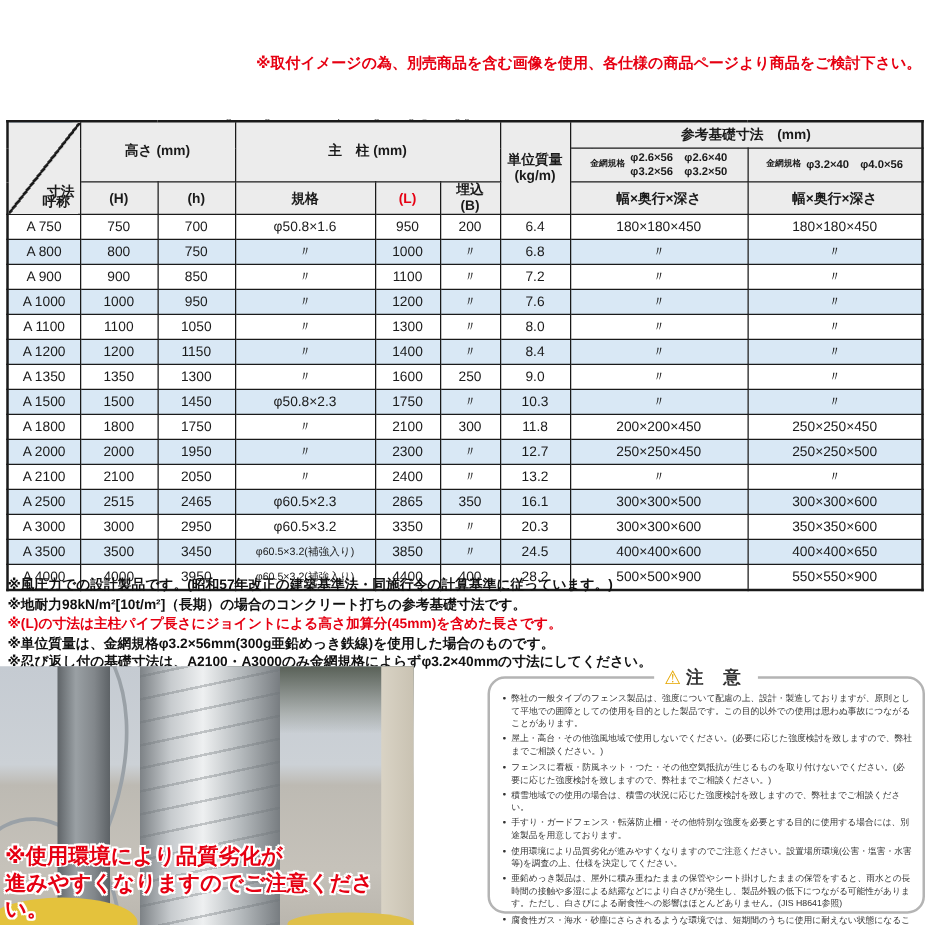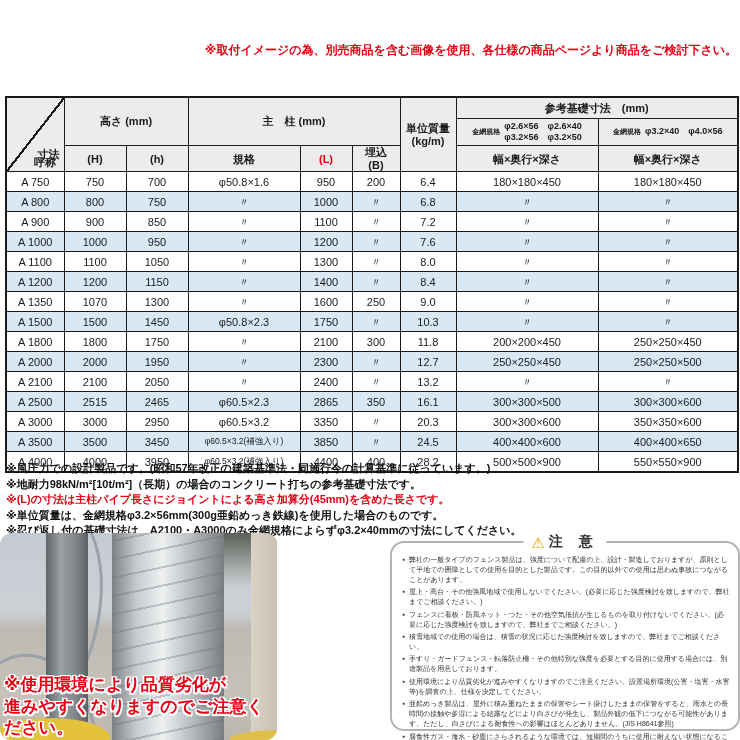--- a/index.html
+++ b/index.html
@@ -45,22 +45,22 @@
   .mesh-specs{display:flex;flex-direction:column;font-size:9px;font-weight:bold;line-height:1.2;}
   .mesh-one{font-size:9px;font-weight:bold;}
   td.sm{font-size:8.5px;}
 
   
   .footnotes{position:absolute;left:6px;top:461px;width:730px;}
   .footnotes p{margin:0 0 1px 0;font-size:11px;line-height:14.5px;color:#111;font-weight:bold;}
   .footnotes p.red{color:#e60012;}
 
   
-  .photo{position:absolute;left:0;top:533px;width:277px;height:207px;overflow:hidden;
-         background:linear-gradient(180deg,#c5cbd2 0%,#ccd1d6 38%,#bdbab3 46%,#c6c2ba 78%,#bab6ae 100%);border-radius:12px;}
+  .photo{position:absolute;left:0;top:533px;width:331px;height:207px;overflow:hidden;
+         background:linear-gradient(180deg,#c5cbd2 0%,#ccd1d6 38%,#bdbab3 46%,#c6c2ba 78%,#bab6ae 100%);}
   .trees{position:absolute;left:55%;top:0;width:45%;height:26%;
          background:linear-gradient(180deg,rgba(70,78,66,.85),rgba(120,125,112,.35) 70%,transparent);}
   .square-post{position:absolute;left:46px;top:0;width:42px;height:100%;
          background:linear-gradient(90deg,#5f6468,#9aa0a4 35%,#82878b 70%,#5d6266);}
   .round-post{position:absolute;left:112px;top:0;width:112px;height:100%;
          background:linear-gradient(90deg,#7d8286,#c7cbce 22%,#eef0f1 45%,#b5babd 72%,#787d81);}
   .round-post::after{content:"";position:absolute;inset:0;opacity:.35;
          background:repeating-linear-gradient(168deg,transparent 0 7px,#6e7478 7px 9px,transparent 9px 18px);}
   .wire1,.wire2{position:absolute;border:3px solid #9aa1a7;border-radius:50%;}
   .wire1{left:-60px;top:-40px;width:150px;height:260px;transform:rotate(18deg);}
@@ -216,21 +216,21 @@
           <td>1150</td>
           <td>〃</td>
           <td>1400</td>
           <td>〃</td>
           <td>8.4</td>
           <td>〃</td>
           <td>〃</td>
         </tr>
         <tr>
           <td>A 1350</td>
-          <td>1070</td>
+          <td>1350</td>
           <td>1300</td>
           <td>〃</td>
           <td>1600</td>
           <td>250</td>
           <td>9.0</td>
           <td>〃</td>
           <td>〃</td>
         </tr>
         <tr class="alt">
           <td>A 1500</td>

